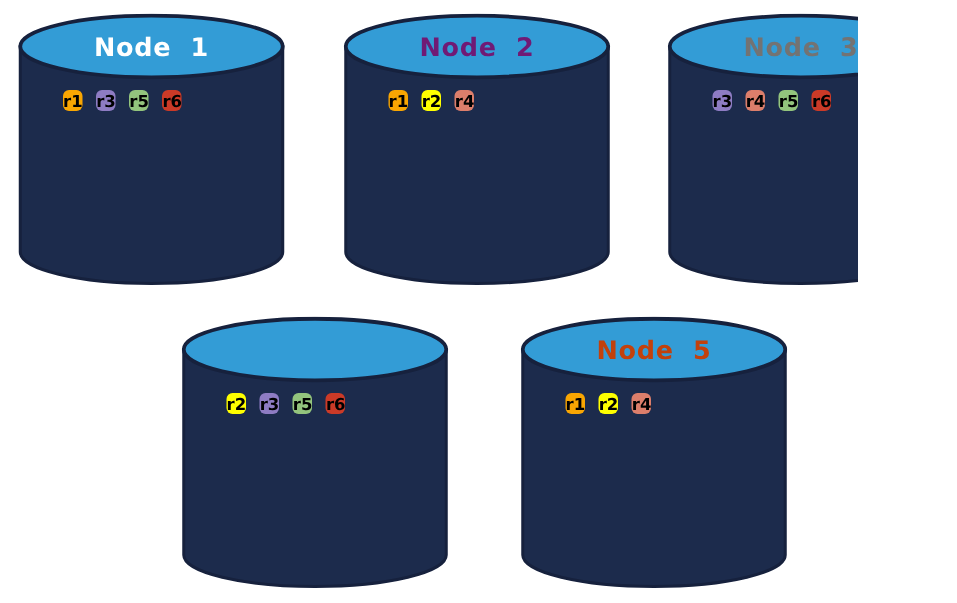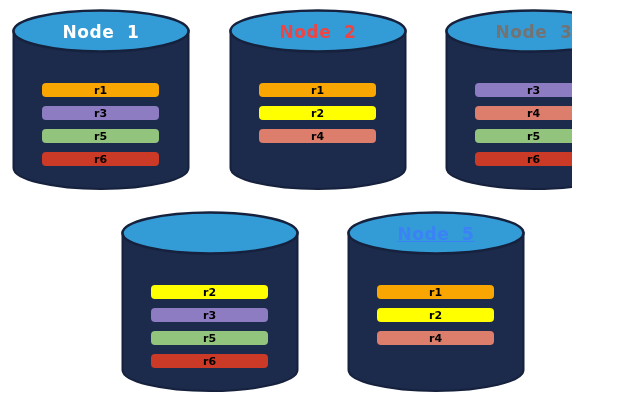--- a/index.html
+++ b/index.html
@@ -36,25 +36,25 @@
     text-align: center;
     color: #ffffff;
     font-size: 17px;
     font-weight: bold;
     white-space: pre;
     letter-spacing: 0.5px;
     user-select: none;
   }
   .bars {
     position: absolute;
-    top: 74px;
+    top: 51px;
     left: 30px;
     right: 31px;
     display: flex;
-    flex-direction: column;
+    flex-direction: row;
     gap: 9px;
   }
   .bar {
     height: 14px;
     border-radius: 4px;
     display: flex;
     align-items: center;
     justify-content: center;
     font-size: 11px;
     font-weight: bold;
@@ -85,21 +85,21 @@
         <div class="bar" style="background: rgb(147, 196, 125); color: rgb(0, 0, 0);">r5</div>
         <div class="bar" style="background: rgb(203, 58, 39); color: rgb(0, 0, 0);">r6</div>
       </div>
   </div>
 
   <div class="cylinder pos-1">
     <svg class="cyl-svg" viewBox="0 0 178 182" aria-hidden="true">
       <path class="cyl-body" d="M 1.5 22 L 1.5 159 A 87.5 21 0 0 0 176.5 159 L 176.5 22 Z" stroke-width="2" fill="#1C2B4C" stroke="#16213D"></path>
       <ellipse class="cyl-top" cx="89" cy="22" rx="87.5" ry="20.5" stroke-width="2.5" fill="#339CD6" stroke="#16213D"></ellipse>
     </svg>
-    <div class="node-title" style="color: #ef4444;">Node  2</div>
+    <div class="node-title" style="color: #701a75;">Node  2</div>
     <div class="bars">
         <div class="bar" style="background: rgb(249, 166, 2); color: rgb(0, 0, 0);">r1</div>
         <div class="bar" style="background: rgb(255, 255, 0); color: rgb(0, 0, 0);">r2</div>
         <div class="bar" style="background: rgb(220, 126, 107); color: rgb(0, 0, 0);">r4</div>
       </div>
   </div>
 
   <div class="cylinder pos-2">
     <svg class="cyl-svg" viewBox="0 0 178 182" aria-hidden="true">
       <path class="cyl-body" d="M 1.5 22 L 1.5 159 A 87.5 21 0 0 0 176.5 159 L 176.5 22 Z" stroke-width="2" fill="#1C2B4C" stroke="#16213D"></path>
@@ -125,20 +125,20 @@
         <div class="bar" style="background: rgb(147, 196, 125); color: rgb(0, 0, 0);">r5</div>
         <div class="bar" style="background: rgb(203, 58, 39); color: rgb(0, 0, 0);">r6</div>
       </div>
   </div>
 
   <div class="cylinder pos-4">
     <svg class="cyl-svg" viewBox="0 0 178 182" aria-hidden="true">
       <path class="cyl-body" d="M 1.5 22 L 1.5 159 A 87.5 21 0 0 0 176.5 159 L 176.5 22 Z" stroke-width="2" fill="#1C2B4C" stroke="#16213D"></path>
       <ellipse class="cyl-top" cx="89" cy="22" rx="87.5" ry="20.5" stroke-width="2.5" fill="#339CD6" stroke="#16213D"></ellipse>
     </svg>
-    <div class="node-title" style="color: #3b82f6; text-decoration: underline;">Node  5</div>
+    <div class="node-title" style="color: #c2410c;">Node  5</div>
     <div class="bars">
         <div class="bar" style="background: rgb(249, 166, 2); color: rgb(0, 0, 0);">r1</div>
         <div class="bar" style="background: rgb(255, 255, 0); color: rgb(0, 0, 0);">r2</div>
         <div class="bar" style="background: rgb(220, 126, 107); color: rgb(0, 0, 0);">r4</div>
       </div>
   </div>
 </div>
 
 </body></html>

